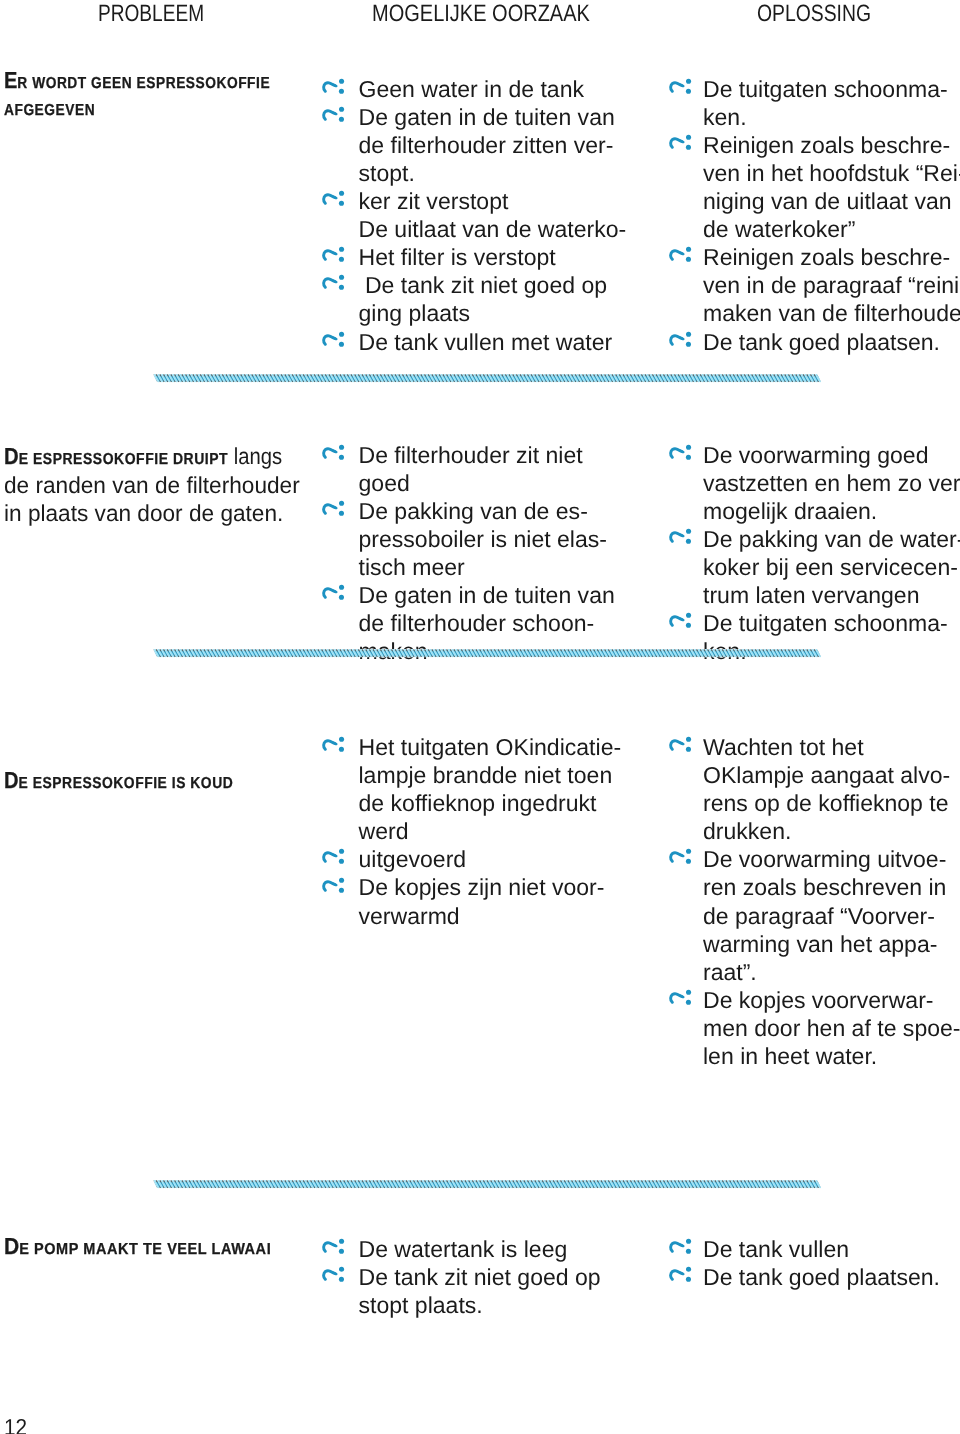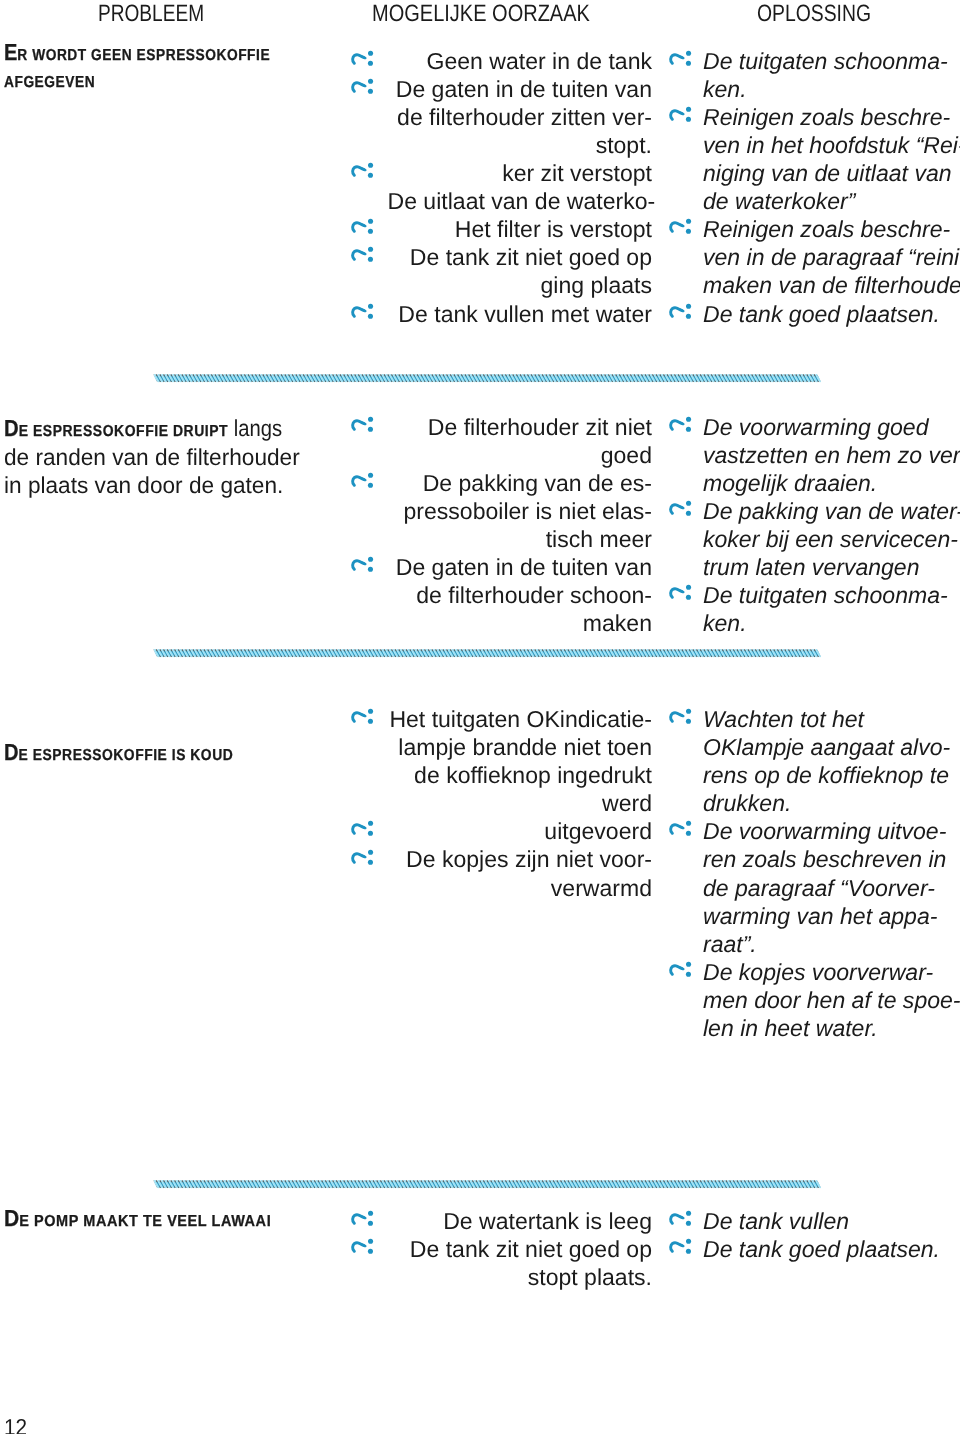--- a/index.html
+++ b/index.html
@@ -22,23 +22,23 @@
     font-weight:400;
     color:#1b1b1b;
     white-space:nowrap;
     transform-origin:0 0;
   }
   #head-problem{left:98px;top:1.45px;transform:scaleX(0.809);}
   #head-cause{left:372px;top:1.45px;transform:scaleX(0.848);}
   #head-solution{left:757px;top:1.45px;transform:scaleX(0.820);}
 
   
-  .cell{position:absolute;}
+  .cell{position:absolute;margin-top:28px;}
   .c-problem{left:3.9px;width:305px;}
-  .c-cause{left:352px;width:300px;text-align:right;}
+  .c-cause{left:323px;width:300px;}
   .c-solution{left:669.4px;width:292px;}
 
   .ln{
     font-size:23.05px;
     line-height:28.1px;
     font-weight:400;
     white-space:pre;
   }
 
   .ptitle{white-space:nowrap;line-height:27.9px;transform-origin:0 0;}
@@ -48,21 +48,21 @@
   
   .bitem{position:relative;}
   .bullet{
     position:absolute;
     left:-1.7px;
     width:26px;height:18px;
     pointer-events:none;
   }
   .bullet svg{display:block;width:26px;height:18px;}
   .btext{padding-left:35.5px;}
-  .c-solution .btext{padding-left:33.6px;font-style:italic;}
+  .c-solution .btext{padding-left:33.6px;}
 
   
   .divider{position:absolute;height:8.4px;overflow:hidden;}
   .divider svg{display:block;width:100%;height:8.4px;}
 
   .pageno{
     position:absolute;
     left:4.1px;top:1413.1px;
     font-size:23.05px;line-height:28.1px;
     font-weight:400;

